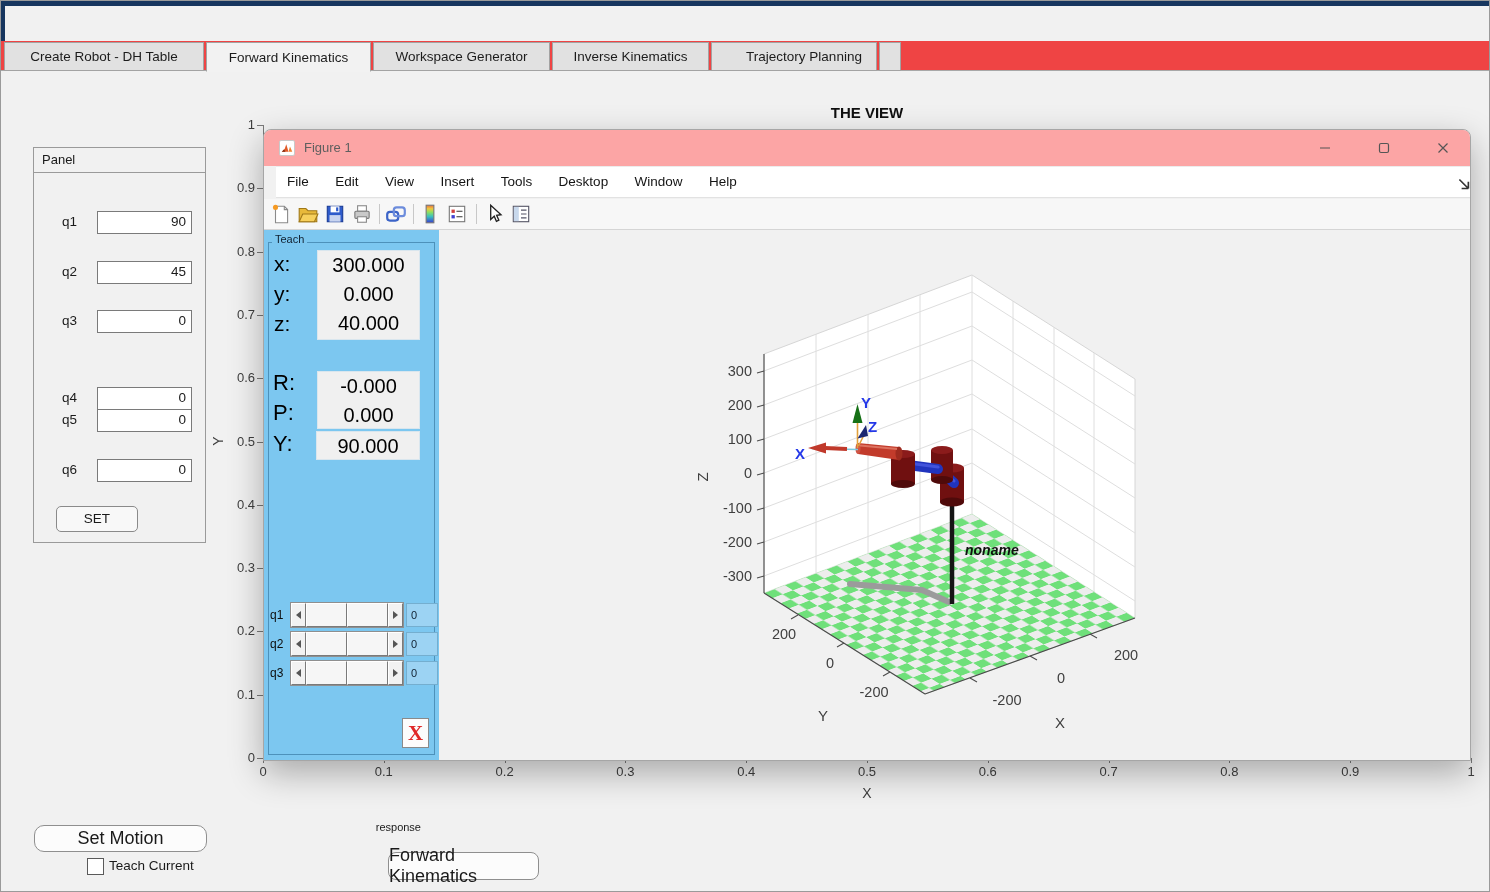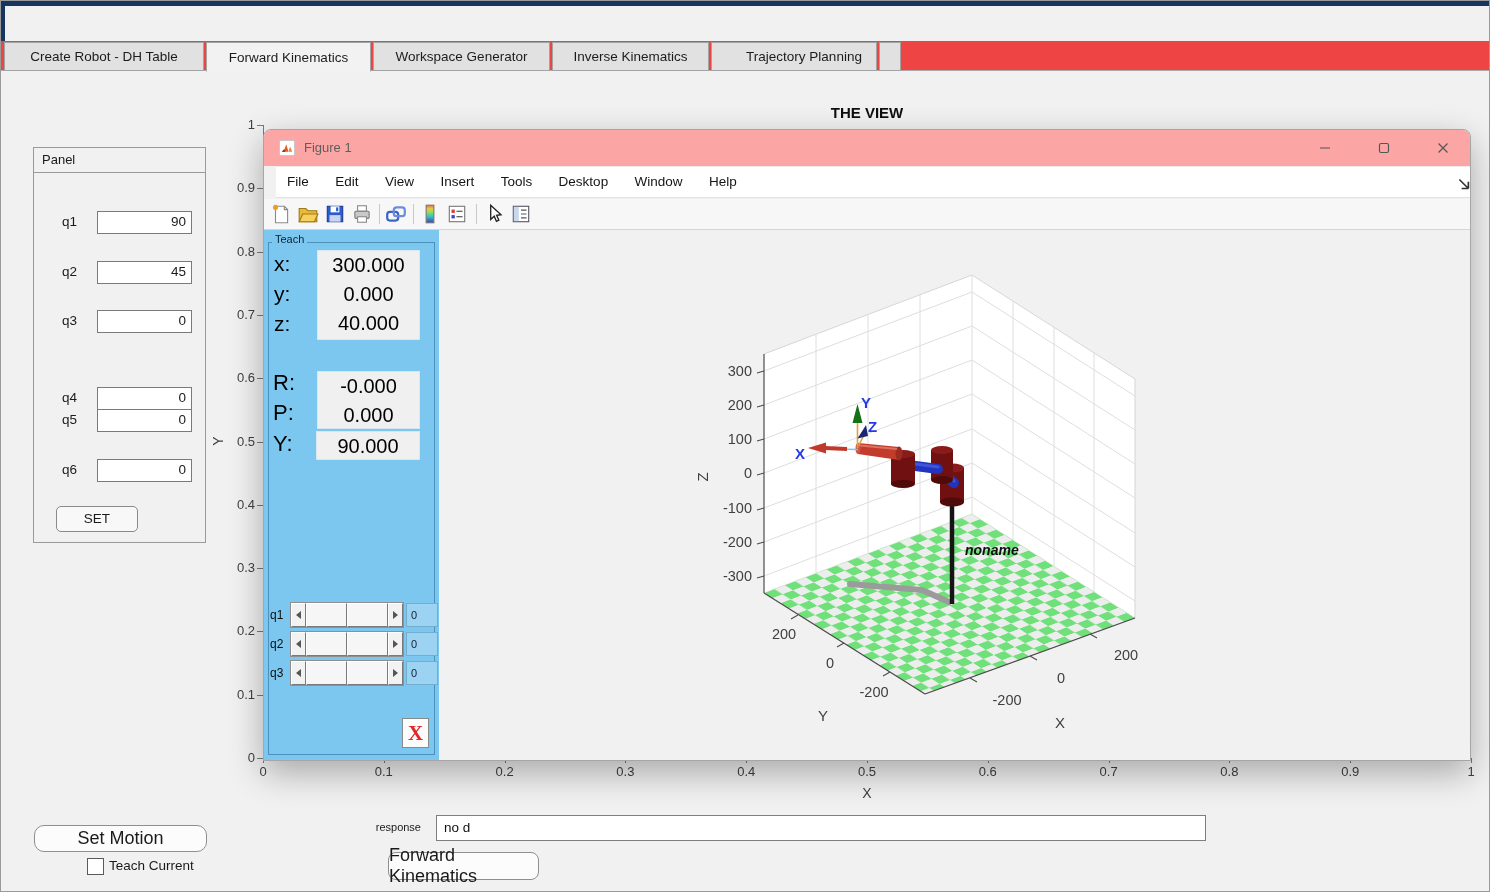--- a/index.html
+++ b/index.html
@@ -183,21 +183,20 @@
       <span class="q-label">q6</span>
       <div class="q-input">0</div>
     </div>
     <div class="set-btn">SET</div>
   </div>
 
   <div class="btn setmotion">Set Motion</div>
   <div class="fc-box"></div>
   <div class="fc-label">Teach Current</div>
   <div class="resp-label">response</div>
-  <div class="resp-input">no d</div>
   <div class="btn fkbtn">Forward Kinematics</div>
 
   <div class="figwin">
     <div class="fig-titlebar">
       <svg class="fig-icon" viewBox="0 0 16 16">
         <polygon points="1,13 5,9 7,3 10,13" fill="#E05A28"></polygon>
         <polygon points="10,13 12,6 15,13" fill="#F08030"></polygon>
         <polygon points="1,13 4,10 6,13" fill="#7A2812"></polygon>
       </svg>
       <span class="fig-title">Figure 1</span>

